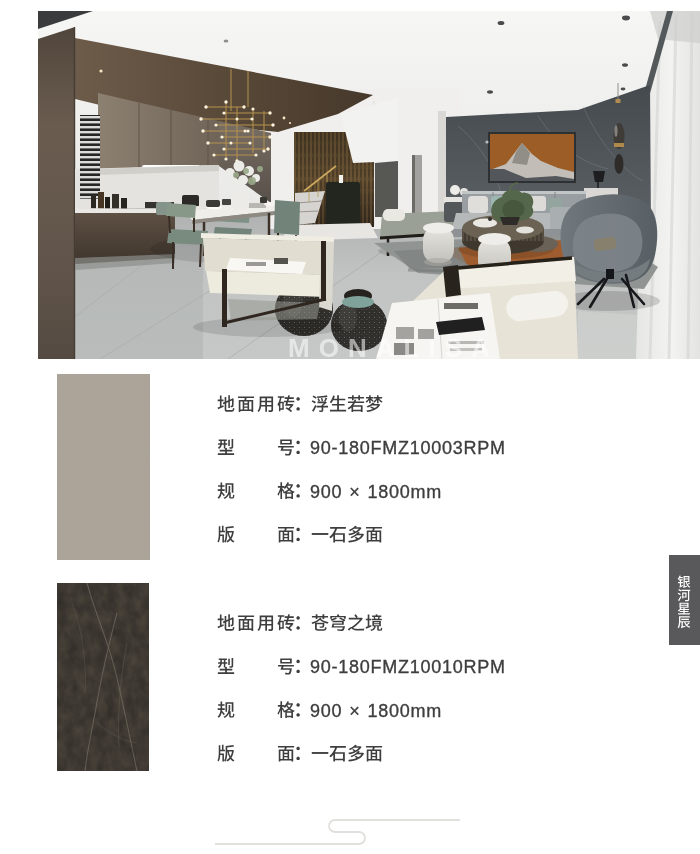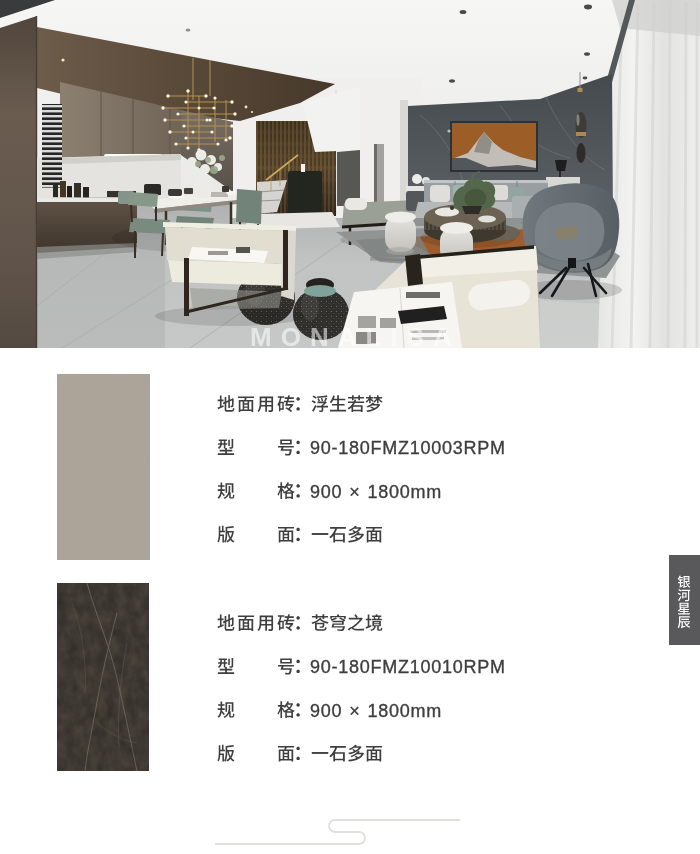--- a/index.html
+++ b/index.html
@@ -3,21 +3,21 @@
 <meta charset="utf-8">
 <style>
   html,body{margin:0;padding:0;}
   body{width:700px;height:854px;position:relative;background:#ffffff;
        font-family:"Liberation Sans", sans-serif;overflow:hidden;}
   .abs{position:absolute;}
 </style>
 </head>
 <body>
 
-<div class="abs" style="left:0;top:0;width:556px;height:348px;">
+<div class="abs" style="left:0;top:11px;width:556px;height:348px;padding-left:38px;">
 <svg width="700" height="348" viewBox="0 0 700 348" xmlns="http://www.w3.org/2000/svg">
 <defs>
 <linearGradient id="ceil" x1="0" y1="0" x2="0" y2="1">
 <stop offset="0" stop-color="#f6f6f4"></stop>
           <stop offset="1" stop-color="#e8e8e6"></stop>
 </linearGradient>
 <linearGradient id="floorg" x1="0" y1="0" x2="0" y2="1">
 <stop offset="0" stop-color="#aeb0af"></stop>
           <stop offset="0.45" stop-color="#c2c4c3"></stop>
 <stop offset="1" stop-color="#c6c8c7"></stop>

